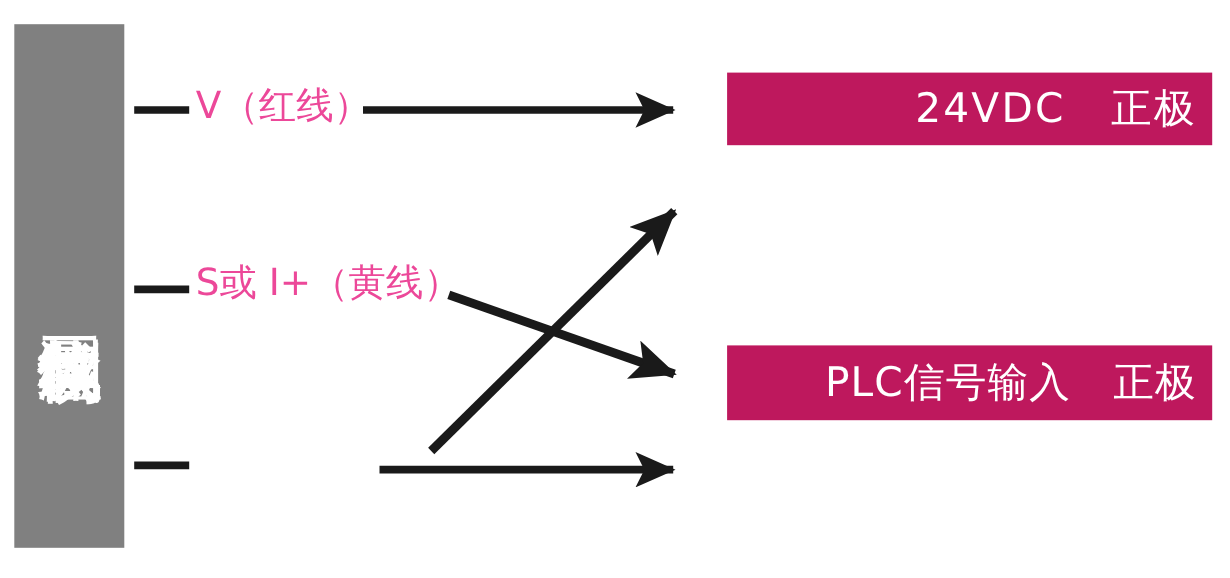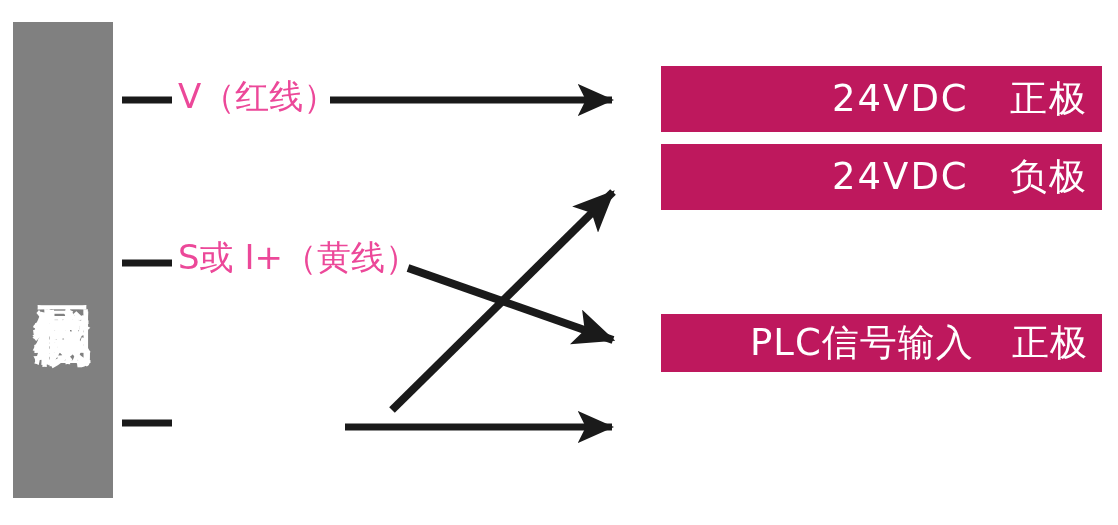--- a/index.html
+++ b/index.html
@@ -64,21 +64,21 @@
   }
   .term-plc {
     font-size: 37px;
     letter-spacing: 1px;
     padding-right: 14px;
   }
 
   
   #bar-24v-pos  { left: 661px; top: 66px;  width: 441px; height: 66px; }
   #bar-24v-neg  { left: 661px; top: 144px; width: 441px; height: 66px; }
-  #bar-plc-pos  { left: 661px; top: 314px; width: 441px; height: 58px; }
+  #bar-plc-pos  { left: 661px; top: 314px; width: 441px; height: 68px; }
   #bar-plc-neg  { left: 661px; top: 390px; width: 441px; height: 68px; }
 
   
   .wire-label {
     position: absolute;
     color: #ec4899;
     font-size: 34px;
     white-space: pre;
     font-family: "DejaVu Sans", "Liberation Sans", sans-serif;
     font-weight: 400;
@@ -104,23 +104,20 @@
 <div id="diagram">
 
   <div class="device-bar">
     <span class="device-bar-label">三线制气体检测仪</span>
   </div>
 
   <div class="term-bar" id="bar-24v-pos">
     <span class="term-bar-text term-24v">24VDC   正极</span>
   </div>
 
-  <div class="term-bar" id="bar-24v-neg">
-    <span class="term-bar-text term-24v">24VDC   负极</span>
-  </div>
 
   <div class="term-bar" id="bar-plc-pos">
     <span class="term-bar-text term-plc">PLC信号输入   正极</span>
   </div>
 
 
   <div class="wire-label" id="label-v">V（红线）</div>
 
   <div class="wire-label" id="label-s">S或 I+（黄线）</div>
 

